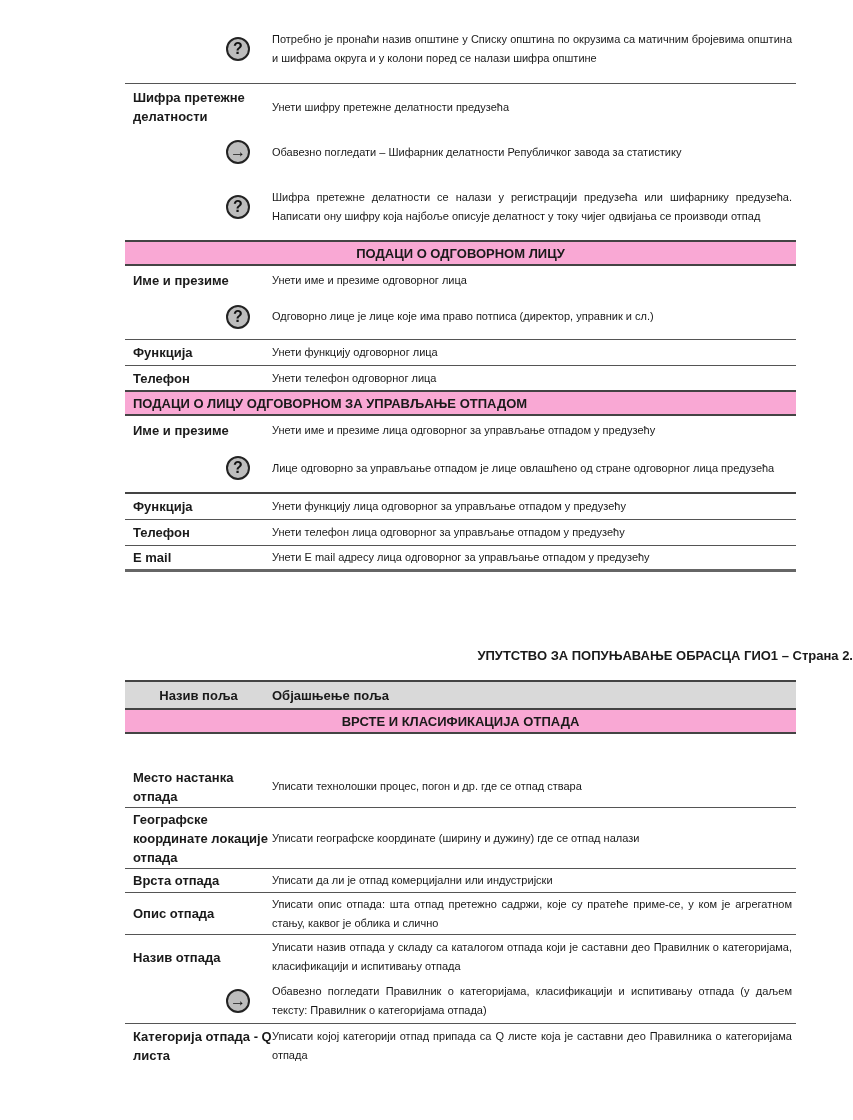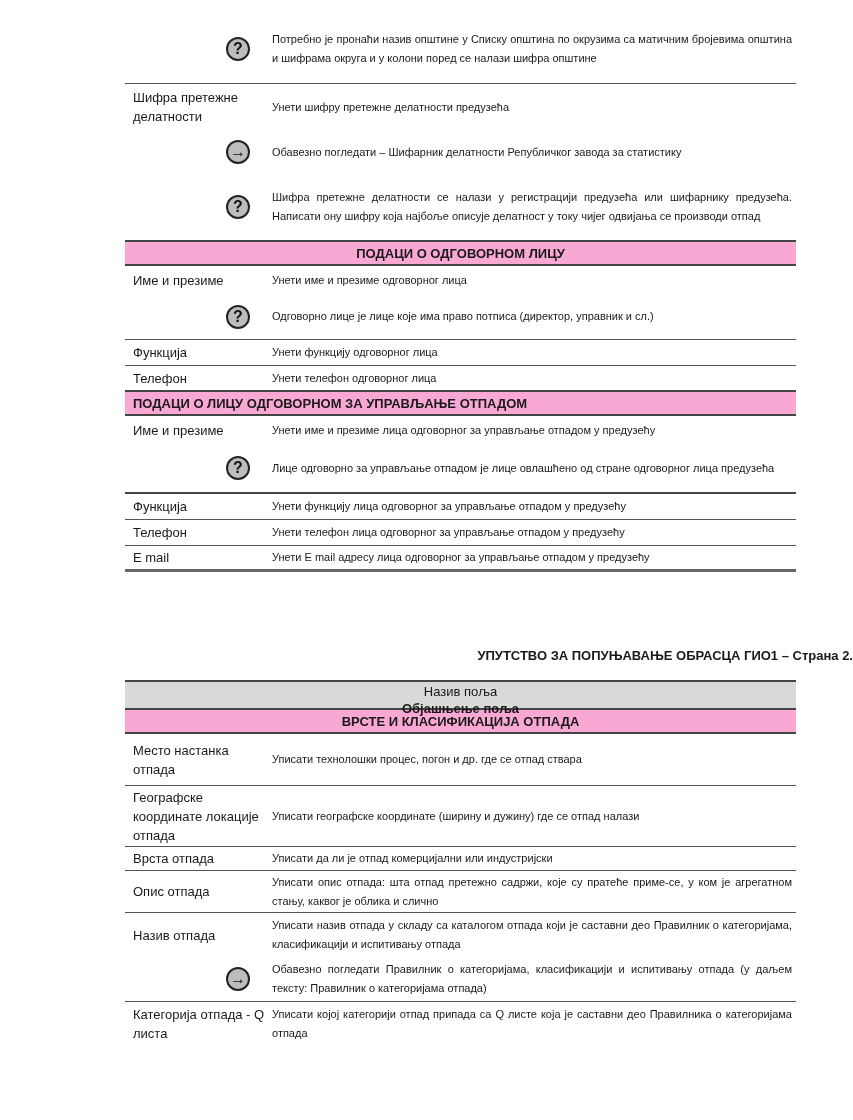--- a/index.html
+++ b/index.html
@@ -2,30 +2,30 @@
 <html><head>
   <meta charset="utf-8">
   <style>
     html, body { margin:0; padding:0; background:#ffffff; }
     body { width:853px; height:1120px; position:relative; overflow:hidden;
       font-family:"Liberation Sans", sans-serif; color:#1a1a1a; }
     .tbl { position:absolute; left:125px; width:671px; }
     .row { display:flex; align-items:center; border-bottom:1px solid #555; box-sizing:border-box; }
     .row.noline { border-bottom:none; }
     .row.thick { border-bottom:2px solid #444; }
-    .lbl { width:147px; padding-left:8px; box-sizing:border-box; font-weight:normal; font-size:13px; line-height:19px; }
+    .lbl { width:147px; padding-left:8px; box-sizing:border-box; font-weight:bold; font-size:13px; line-height:19px; }
     .desc { flex:1; font-size:11px; line-height:19px; text-align:justify; padding-right:4px; }
     .icon-cell { width:147px; display:flex; justify-content:flex-end; padding-right:22px; box-sizing:border-box; }
     .circ { width:24px; height:24px; border-radius:50%; background:#bdbdbd; border:2px solid #222;
       display:flex; align-items:center; justify-content:center; font-weight:bold; font-size:16px; color:#111; box-sizing:border-box; }
     .section { background:#f9a8d4; font-weight:bold; font-size:13px; height:26px; display:flex; align-items:center;
       border-top:2px solid #444; border-bottom:2px solid #444; box-sizing:border-box; }
     .section.center { justify-content:center; }
     .section.left { padding-left:8px; }
-    .head { background:#d9d9d9; font-weight:bold; font-size:13px; height:28px; display:flex; align-items:center; border-top:2px solid #444; box-sizing:border-box;flex-direction:column; }
+    .head { background:#d9d9d9; font-weight:bold; font-size:13px; height:28px; display:flex; align-items:center; border-top:2px solid #444; box-sizing:border-box; }
     .page-title { position:absolute; left:0; width:853px; top:648px; text-align:right; font-weight:bold; font-size:13px; }
   </style>
 </head>
 <body>
 
 <div class="tbl" style="top:14px;">
   <div class="row" style="height:70px;">
     <div class="icon-cell">
         <div class="circ">?</div>
       </div>
@@ -94,21 +94,21 @@
 </div>
 
 <div class="page-title">УПУТСТВО ЗА ПОПУЊАВАЊЕ ОБРАСЦА ГИО1 – Страна 2.</div>
 
 <div class="tbl" style="top:680px;">
   <div class="head">
     <div class="lbl" style="text-align:center; padding-left:0;">Назив поља</div>
     <div style="flex:1; text-align:left;">Објашњење поља</div>
   </div>
   <div class="section center">ВРСТЕ И КЛАСИФИКАЦИЈА ОТПАДА</div>
-  <div class="row" style="height:52px;">
+  <div class="row" style="height:42px;margin-top:32px;">
     <div class="lbl">Место настанка отпада</div>
     <div class="desc">Уписати технолошки процес, погон и др. где се отпад ствара</div>
   </div>
   <div class="row" style="height:61px;">
     <div class="lbl">Географске координате локације отпада</div>
     <div class="desc">Уписати географске координате (ширину и дужину) где се отпад налази</div>
   </div>
   <div class="row" style="height:24px;">
     <div class="lbl">Врста отпада</div>
     <div class="desc">Уписати да ли је отпад комерцијални или индустријски</div>

